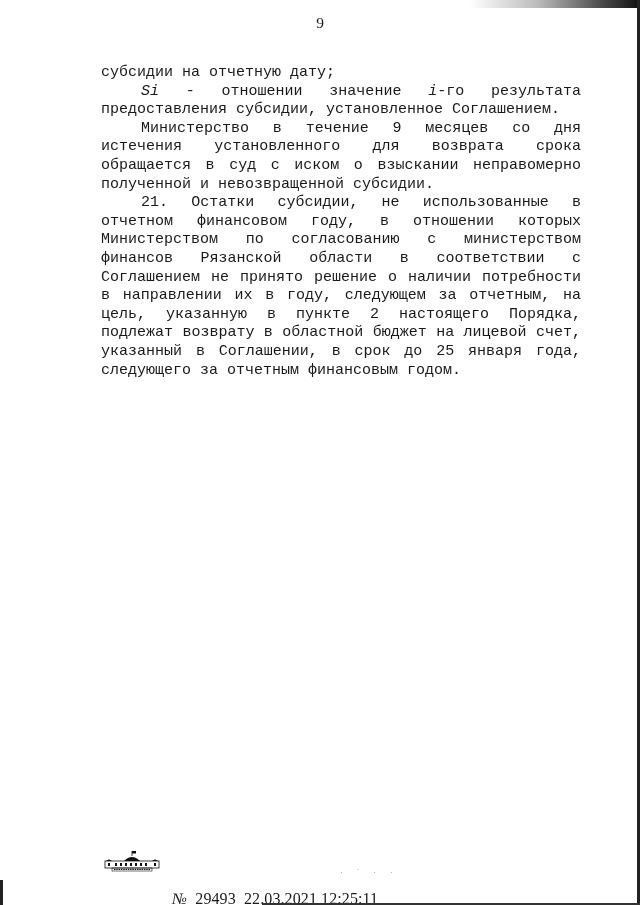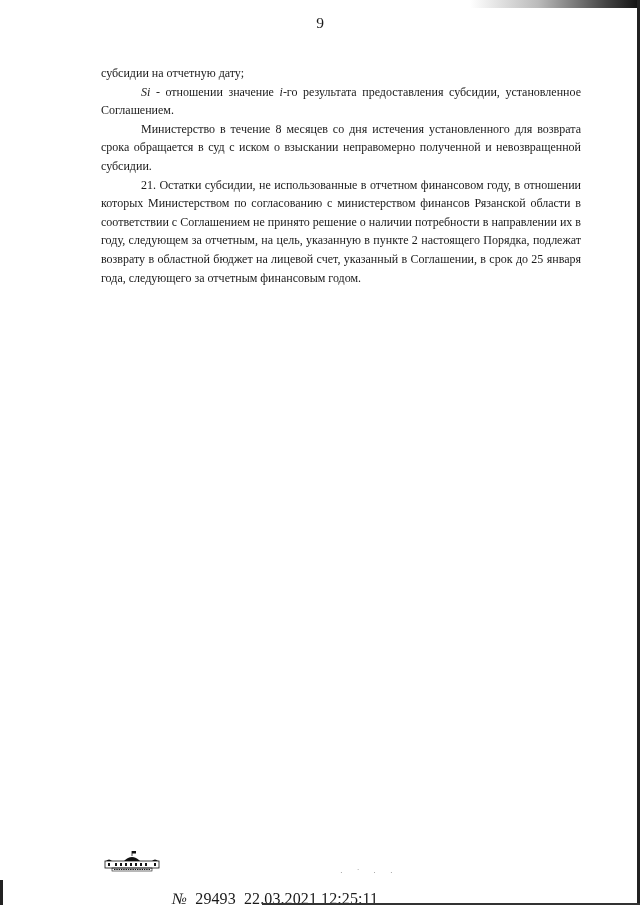--- a/index.html
+++ b/index.html
@@ -3,21 +3,21 @@
 <meta charset="utf-8">
 <style>
   html, body { margin:0; padding:0; }
   body { width:640px; height:905px; background:#ffffff; position:relative; overflow:hidden;
          font-family:"Liberation Serif","DejaVu Serif",serif; color:#1a1a1a; }
   .top-noise { position:absolute; left:470px; top:0; width:170px; height:8px;
                background:linear-gradient(90deg, rgba(0,0,0,0) 0%, rgba(60,60,60,0.35) 40%, rgba(20,20,20,0.8) 80%, #111 100%); }
   .right-edge { position:absolute; right:0; top:0; width:3px; height:905px; background:#222; }
   .left-edge { position:absolute; left:0; top:880px; width:3px; height:25px; background:#222; }
   .page-number { position:absolute; top:14px; left:0; width:640px; text-align:center; font-size:15.5px; }
-  .body-text { position:absolute; left:101px; top:64px; width:480px; font-size:12px; line-height:18.6px; }
+  .body-text { position:absolute; left:101px; top:64px; width:480px; font-size:15px; line-height:18.6px;font-family:Liberation Mono, monospace; }
   .body-text p { margin:0; text-align:justify; }
   .body-text p.indent { text-indent:40px; }
   .it { font-style:italic; }
   .stamp-logo { position:absolute; left:104px; top:850px; width:56px; height:24px; }
   .stamp-text { position:absolute; left:172px; top:890px; font-size:16px; letter-spacing:0.1px; }
   .stamp-text .sym { font-style:italic; margin-right:4px; }
   .specks { position:absolute; left:340px; top:868px; font-size:8px; color:#777; letter-spacing:6px; }
   .bottom-line { position:absolute; left:262px; top:903px; width:378px; height:2px; background:#333; }
 </style>
 </head>
@@ -25,21 +25,21 @@
 
 <div class="top-noise"></div>
 <div class="right-edge"></div>
 <div class="left-edge"></div>
 
 <div class="page-number">9</div>
 
 <div class="body-text">
   <p>субсидии на отчетную дату;</p>
   <p class="indent"><span class="it">Si</span><span> - отношении значение </span><span class="it">i</span><span>-го результата предоставления субсидии, установленное Соглашением.</span></p>
-  <p class="indent">Министерство в течение 8 месяцев со дня истечения установленного для возврата срока обращается в суд с иском о взыскании неправомерно полученной и невозвращенной субсидии.</p>
+  <p class="indent">Министерство в течение 9 месяцев со дня истечения установленного для возврата срока обращается в суд с иском о взыскании неправомерно полученной и невозвращенной субсидии.</p>
   <p class="indent">21. Остатки субсидии, не использованные в отчетном финансовом году, в отношении которых Министерством по согласованию с министерством финансов Рязанской области в соответствии с Соглашением не принято решение о наличии потребности в направлении их в году, следующем за отчетным, на цель, указанную в пункте 2 настоящего Порядка, подлежат возврату в областной бюджет на лицевой счет, указанный в Соглашении, в срок до 25 января года, следующего за отчетным финансовым годом.</p>
 </div>
 
 <div class="stamp-logo">
   <svg width="56" height="24" viewBox="0 0 56 24">
     <line x1="28" y1="1" x2="28" y2="6" stroke="#111" stroke-width="0.8"></line>
     <rect x="28" y="1" width="4" height="2.5" fill="#111"></rect>
     <path d="M20 11 Q28 3 36 11 Z" fill="#111"></path>
     <path d="M2 11 Q5 8 8 11 Z" fill="#111"></path>
     <path d="M48 11 Q51 8 54 11 Z" fill="#111"></path>

